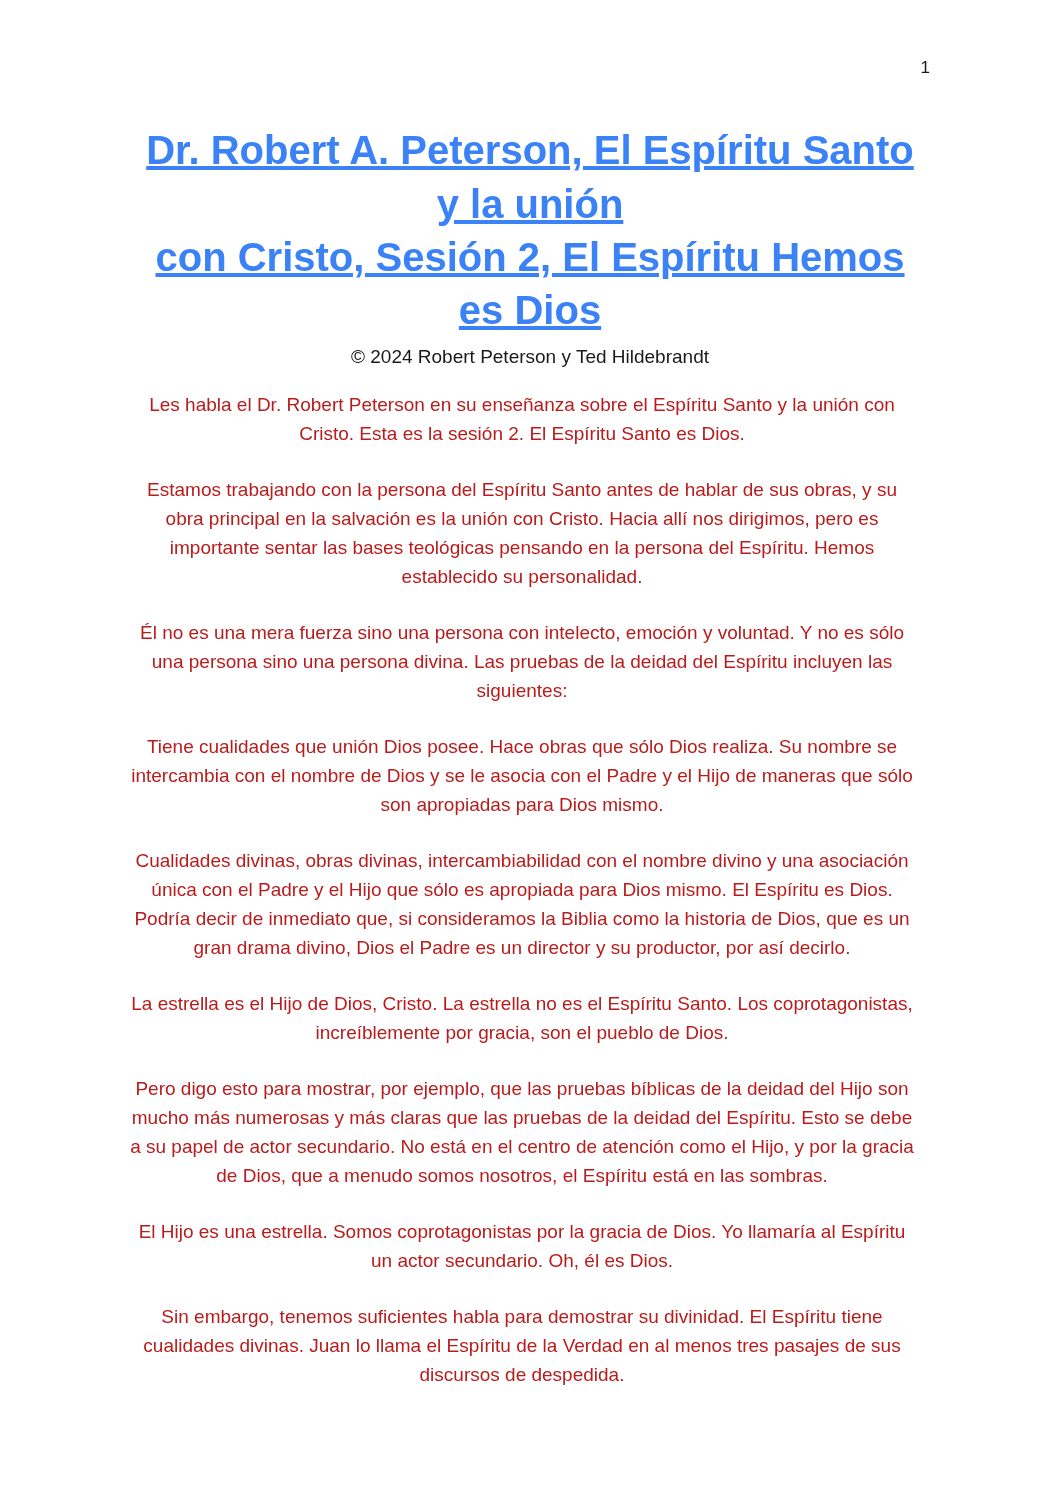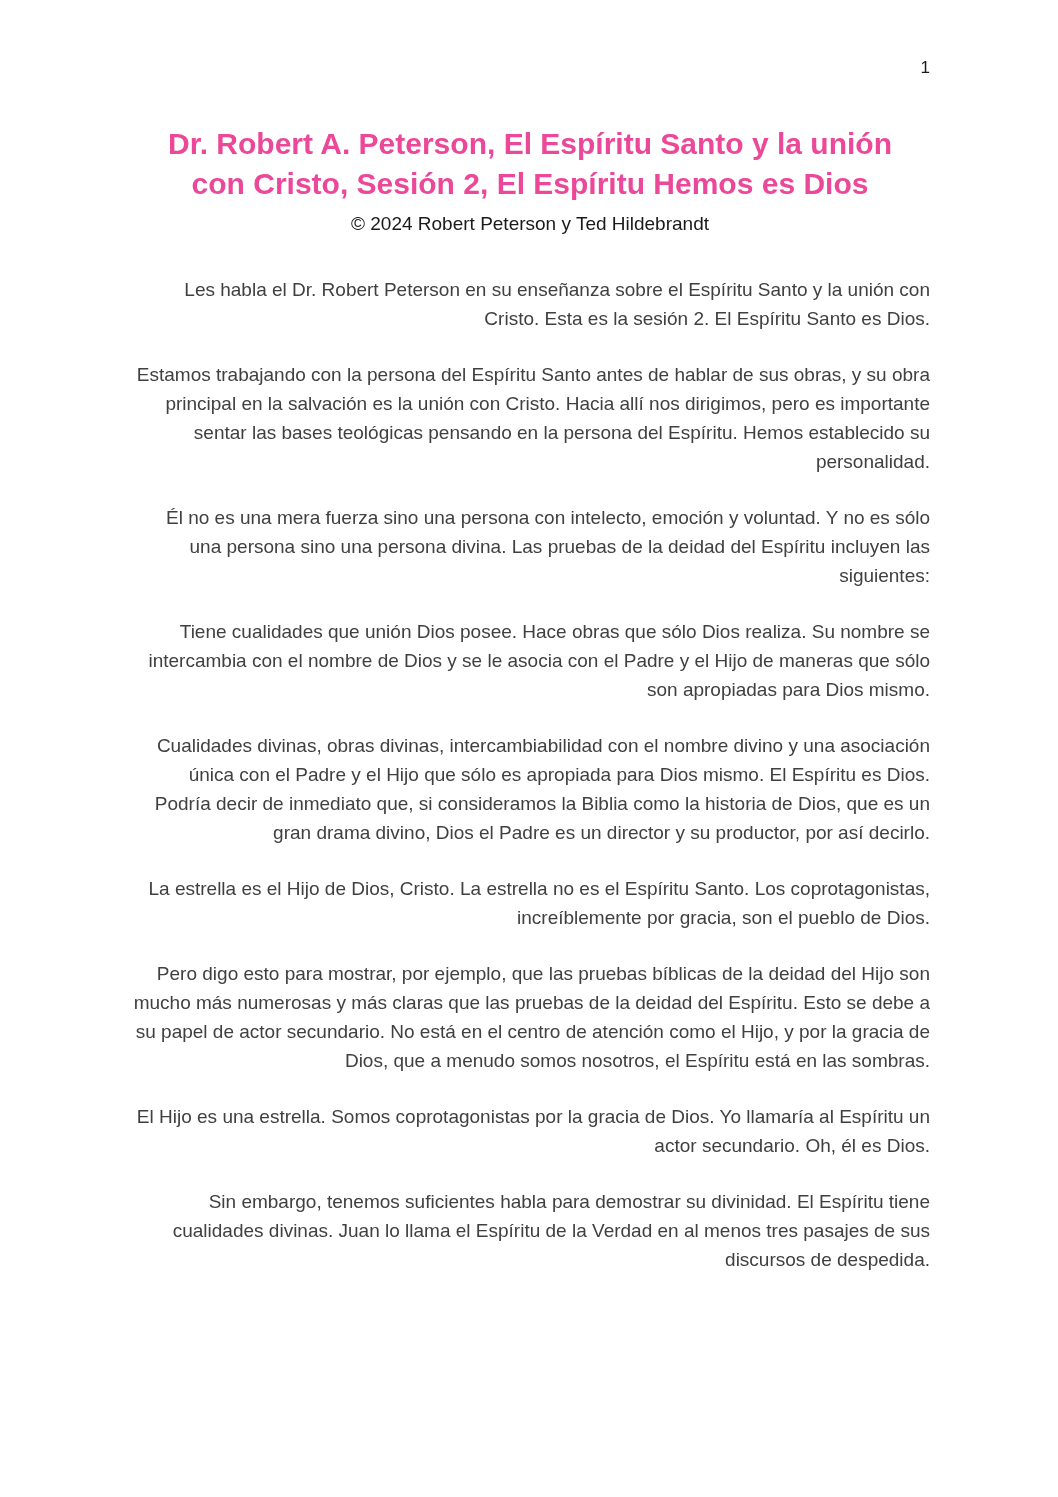--- a/index.html
+++ b/index.html
@@ -22,41 +22,42 @@
     text-align: right;
     font-size: 17px;
     line-height: 1.2;
     color: #1a1a1a;
     margin-bottom: 46px;
   }
   h1.doc-title {
     margin: 0 auto 8px auto;
     max-width: 840px;
     text-align: center;
-    font-size: 30px;
+    font-size: 40px;
     font-weight: bold;
     line-height: 1.33;
-    color: #ec4899;
+    color: #3b82f6;
+    text-decoration: underline;
   }
   .title-line {
     display: block;
   }
   .copyright {
     text-align: center;
     font-size: 19px;
     line-height: 1.3;
-    margin: 0 0 38px 0;
+    margin: 0 0 20px 0;
     color: #1a1a1a;
   }
   .doc-body p {
     font-size: 19px;
     line-height: 29px;
-    margin: 0 0 27px 0;
-    text-align: right;
-    color: #404040;
+    margin: 0 16px 27px 0;
+    text-align: center;
+    color: #b91c1c;
   }
 </style>
 </head>
 <body>
 
 <div class="page">
 
   <div class="page-number">1</div>
 
   <h1 class="doc-title">

